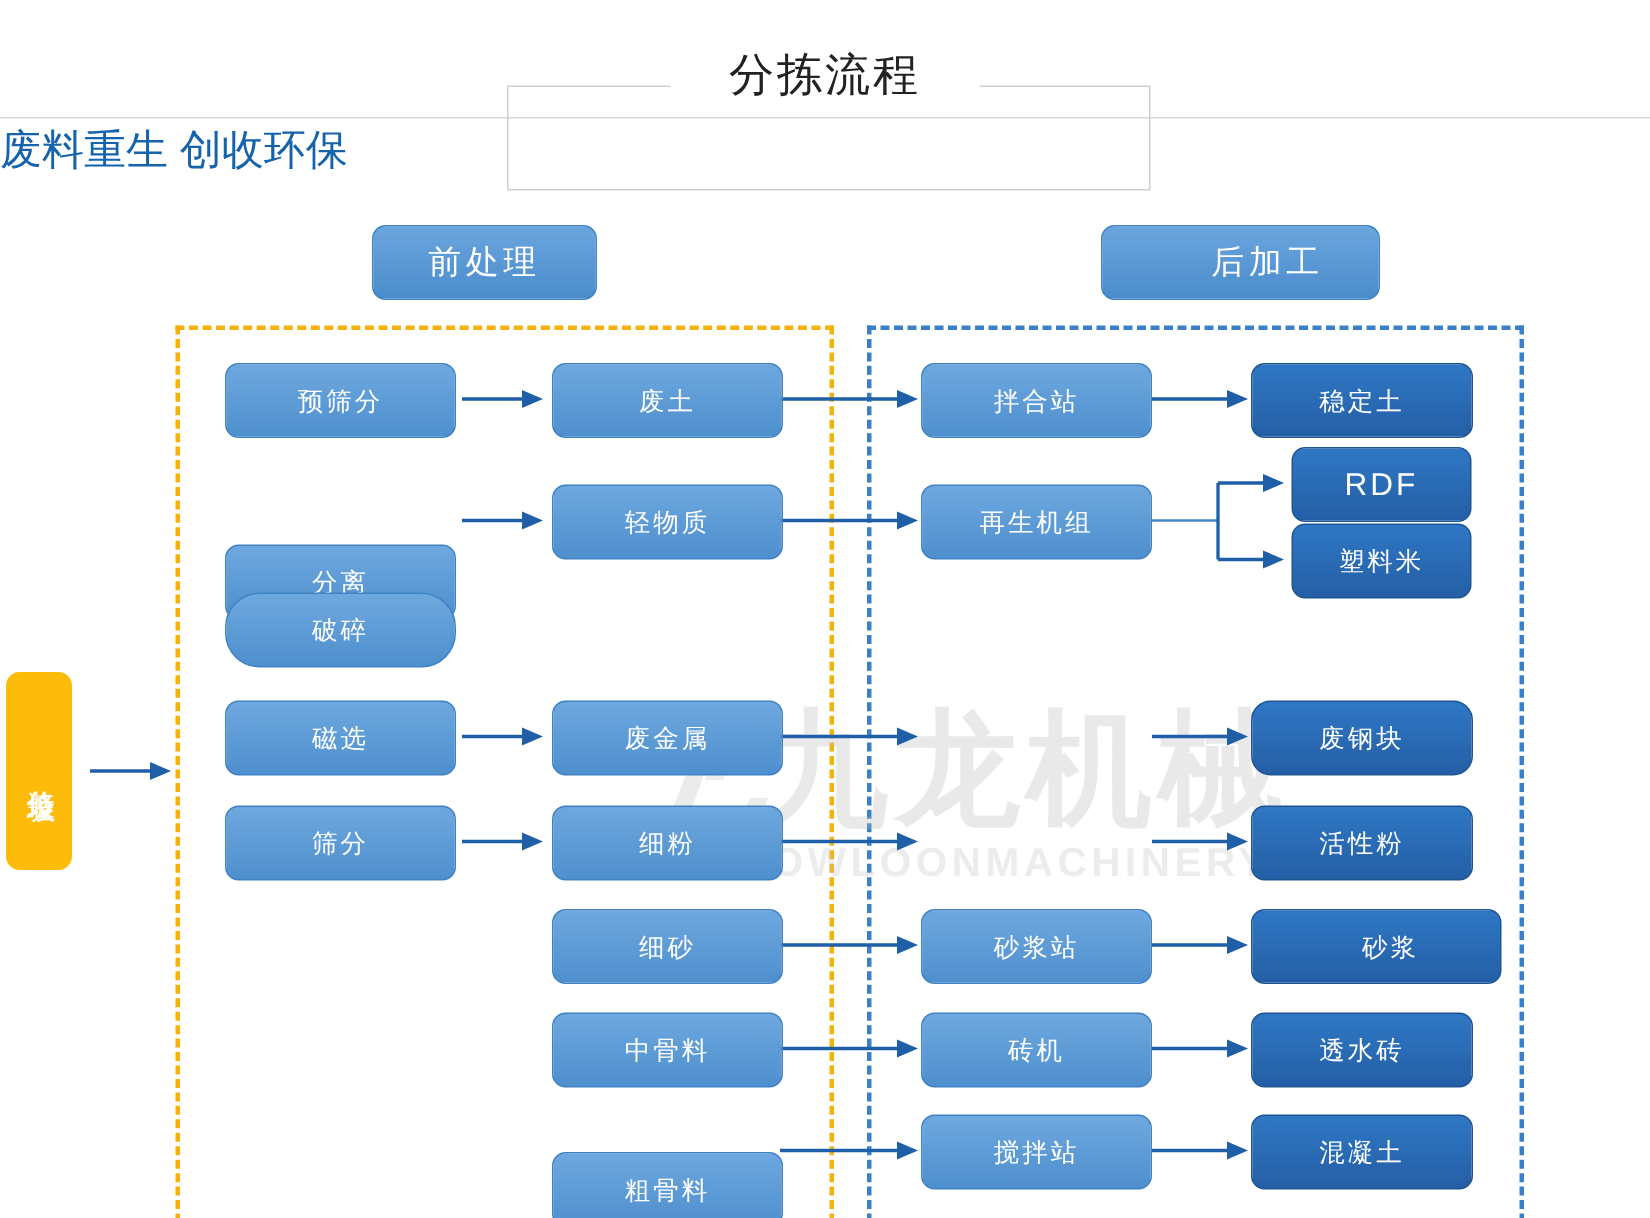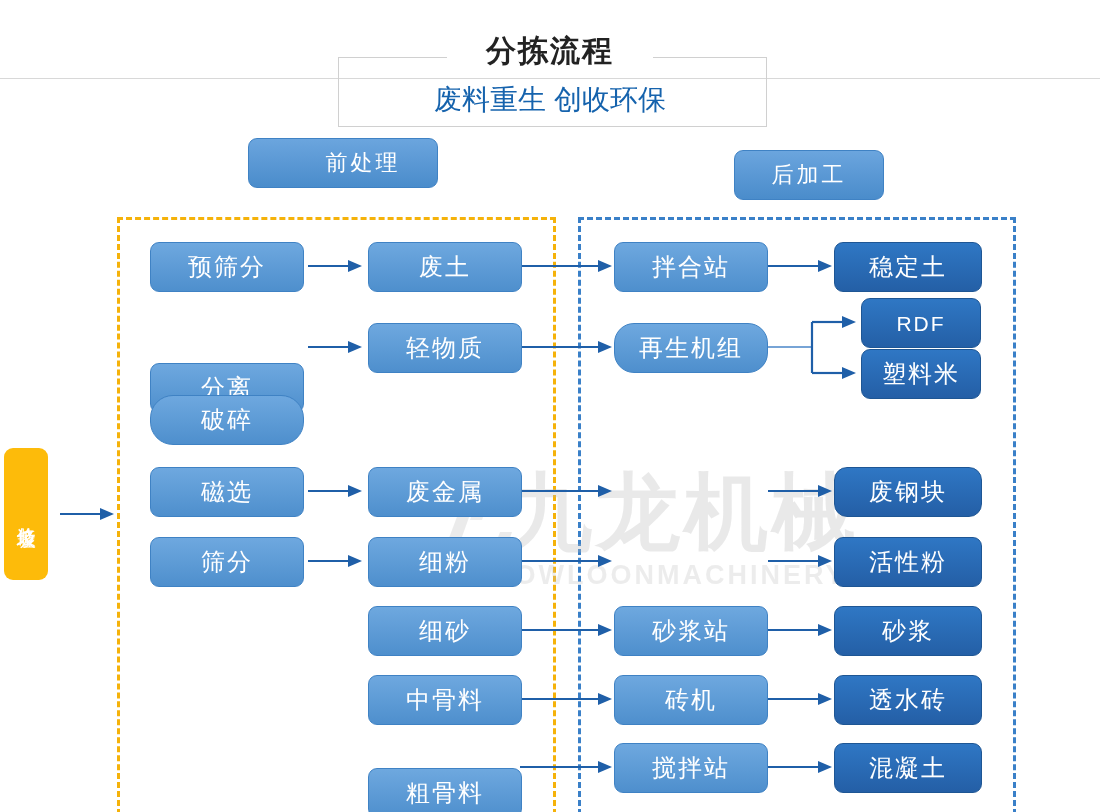--- a/index.html
+++ b/index.html
@@ -7,29 +7,29 @@
     width:1100px;height:812px;background:#ffffff;position:relative;overflow:hidden;
     font-family:"Liberation Sans","DejaVu Sans",sans-serif;
   }
   #stage{position:absolute;inset:0;}
 
   
   .hdr-rule{position:absolute;left:0;top:78px;width:1100px;height:1px;background:#d8d8d8;}
   .hdr-box{position:absolute;left:338px;top:57px;width:427px;height:68px;border:1px solid #d0d0d0;background:transparent;}
   .hdr-title{
     position:absolute;left:0;top:36px;width:1100px;text-align:center;
-    font-size:30px;font-weight:bold;color:#222222;letter-spacing:2px;line-height:1;
+    font-size:30px;font-weight:normal;color:#222222;letter-spacing:2px;line-height:1;
     z-index:4;
   }
   .hdr-title-bg{
     position:absolute;left:50%;top:32px;transform:translateX(-50%);
     width:206px;height:36px;background:#ffffff;z-index:3;
   }
   .hdr-sub{
-    position:absolute;left:0;top:86px;width:1100px;text-align:center;
+    position:absolute;left:0;top:86px;width:1100px;
     font-size:28px;color:#1663ad;line-height:1;z-index:4;
   }
   .hdr-sub-bg{
     position:absolute;left:50%;top:82px;transform:translateX(-50%);
     width:262px;height:36px;background:#ffffff;z-index:3;
   }
 
   
   #watermark{
     position:absolute;left:430px;top:466px;width:520px;height:140px;
@@ -49,22 +49,22 @@
   }
 
   
   .sec-tag{
     position:absolute;height:48px;border-radius:9px;
     background:linear-gradient(180deg,#6ba5de 0%,#4a8ccb 100%);
     border:1px solid #3f82c4;
     display:flex;align-items:center;justify-content:center;
     color:#ffffff;font-size:22px;letter-spacing:3px;z-index:5;
   }
-  #tag-pre{left:248px;top:138px;width:148px;padding-left:40px;}
-  #tag-post{left:734px;top:150px;width:148px;}
+  #tag-pre{left:248px;top:150px;width:148px;}
+  #tag-post{left:734px;top:150px;width:148px;padding-left:36px;}
 
   
   .frame{position:absolute;z-index:1;}
   #frame-pre{left:117px;top:217px;width:433px;height:595px;border:3px dashed #f5b20a;border-bottom:none;}
   #frame-post{left:578px;top:217px;width:432px;height:595px;border:3px dashed #3a80c8;border-bottom:none;}
 
   
   .node{
     position:absolute;height:48px;border-radius:9px;
     display:flex;align-items:center;justify-content:center;
@@ -72,21 +72,21 @@
     letter-spacing:2px;
   }
   .node.lt{
     background:linear-gradient(180deg,#6ea8df 0%,#4e8fcd 100%);
     border:1px solid #3f82c4;
   }
   .node.dk{
     background:linear-gradient(180deg,#2f77c4 0%,#245fa6 100%);
     border:1px solid #1e5694;
   }
-  .node.sz22{font-size:24px;}
+  .node.sz22{font-size:17px;}
   .node.sz21{font-size:21px;}
 
   
   #node-input{
     position:absolute;left:4px;top:448px;width:44px;height:132px;
     border-radius:9px;background:#fdbb0a;
     display:flex;align-items:center;justify-content:center;z-index:6;
   }
   #node-input span{
     color:#ffffff;font-size:19px;line-height:1.08;writing-mode:vertical-rl;
@@ -188,27 +188,27 @@
 
   <div class="node lt sz22" style="left:368px;top:242px;width:152px;">废土</div>
   <div class="node lt sz22" style="left:368px;top:323px;width:152px;">轻物质</div>
   <div class="node lt sz22" style="left:368px;top:467px;width:152px;">废金属</div>
   <div class="node lt sz22" style="left:368px;top:537px;width:152px;">细粉</div>
   <div class="node lt sz22" style="left:368px;top:606px;width:152px;">细砂</div>
   <div class="node lt sz22" style="left:368px;top:675px;width:152px;">中骨料</div>
   <div class="node lt sz22" style="left:368px;top:768px;width:152px;">粗骨料</div>
 
   <div class="node lt sz22" style="left:614px;top:242px;width:152px;">拌合站</div>
-  <div class="node lt sz22" style="left:614px;top:323px;width:152px;border-radius:20px;">再生机组</div>
+  <div class="node lt sz22" style="left:614px;top:323px;width:152px;">再生机组</div>
   <div class="node lt sz22" style="left:614px;top:606px;width:152px;">砂浆站</div>
   <div class="node lt sz22" style="left:614px;top:675px;width:152px;">砖机</div>
   <div class="node lt sz22" style="left:614px;top:743px;width:152px;">搅拌站</div>
 
   <div class="node dk sz22" style="left:834px;top:242px;width:146px;text-align:center;">稳定土</div>
   <div class="node dk sz21" style="left:861px;top:298px;width:118px;">RDF</div>
   <div class="node dk sz22" style="left:861px;top:349px;width:118px;">塑料米</div>
   <div class="node dk sz22" style="left:834px;top:467px;width:146px;border-radius:13px;">废钢块</div>
   <div class="node dk sz22" style="left:834px;top:537px;width:146px;text-align:center;">活性粉</div>
-  <div class="node dk sz22" style="left:834px;top:606px;width:146px;">砂浆</div>
+  <div class="node dk sz22" style="left:834px;top:606px;width:146px;padding-left:19px;">砂浆</div>
   <div class="node dk sz22" style="left:834px;top:675px;width:146px;">透水砖</div>
   <div class="node dk sz22" style="left:834px;top:743px;width:146px;">混凝土</div>
 
 </div>
 
 </body></html>

